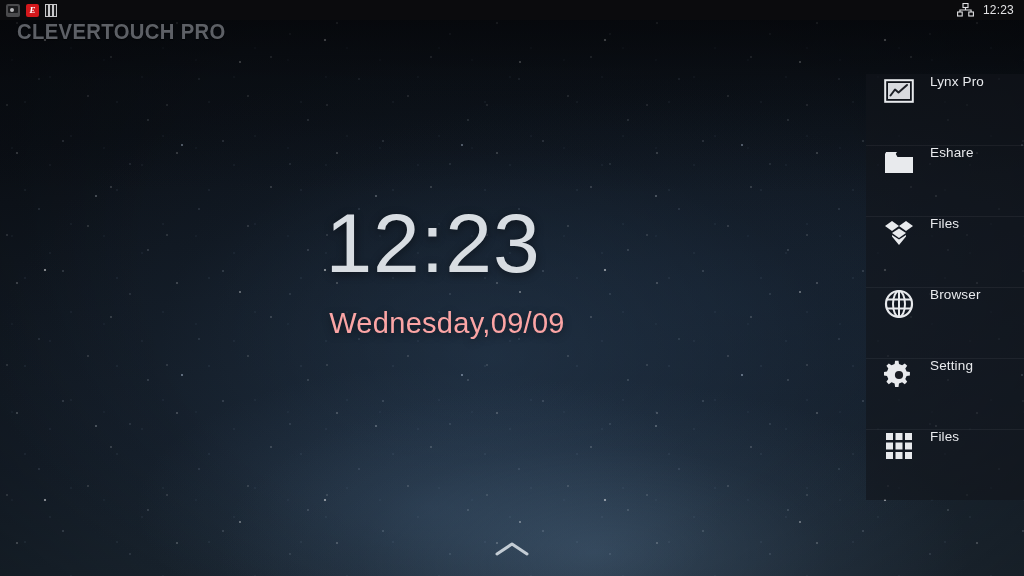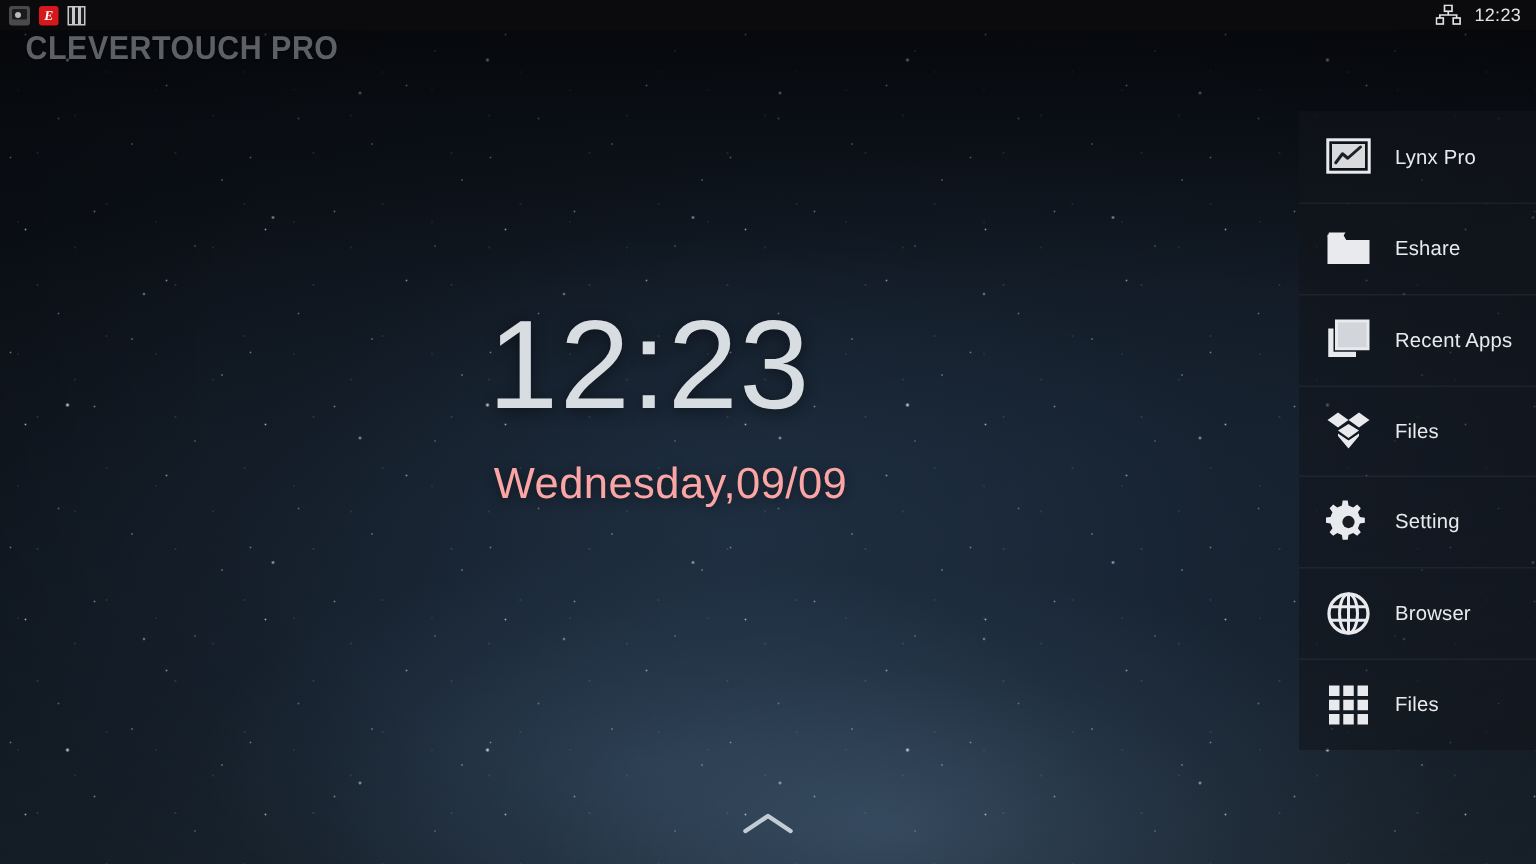--- a/index.html
+++ b/index.html
@@ -165,21 +165,21 @@
   
   .sidebar {
     position:absolute; right:0; top:74px;
     width:158px; height:426px;
     background:rgba(18,21,27,0.62);
     z-index:18;
     display:flex; flex-direction:column;
   }
   .menu-item {
     flex:1;
-    display:flex; align-items:center;
+    display:flex; 
     padding-left:16px;
     position:relative;
     cursor:pointer;
   }
   .menu-item + .menu-item::before {
     content:"";
     position:absolute; left:0; right:0; top:0; height:1px;
     background:rgba(255,255,255,0.055);
   }
   .mi-icon {
@@ -261,62 +261,53 @@
     <div class="menu-item">
       <span class="mi-icon">
         <svg width="30" height="26" viewBox="0 0 30 26">
           <path d="M1 6 H11 L13 3 H2 Z" fill="#e8eaed"></path>
           <path d="M1 4.5 H11.5 L13.5 8 H29 V24 H1 Z" fill="#e8eaed"></path>
         </svg>
       </span>
       <span class="mi-label">Eshare</span>
     </div>
 
-    <div class="menu-item">
-      <span class="mi-icon">
-        <svg width="30" height="28" viewBox="0 0 30 28">
-          <path d="M1.5 7 V26 H20 V22.5 H5 V7 Z" fill="#e8eaed"></path>
-          <rect x="7" y="2" width="21" height="18.5" fill="#d2d5da" stroke="#e8eaed" stroke-width="2"></rect>
-        </svg>
-      </span>
-      <span class="mi-label">Recent Apps</span>
-    </div>
 
 
     <div class="menu-item">
       <span class="mi-icon">
         <svg width="30" height="28" viewBox="0 0 30 28">
           <path d="M8 2 L15 7 L8 12 L1 7 Z" fill="#e8eaed"></path>
           <path d="M22 2 L29 7 L22 12 L15 7 Z" fill="#e8eaed"></path>
           <path d="M8 14 L15 9.6 L22 14 L15 19 Z" fill="#e8eaed"></path>
           <path d="M15 20.6 L22 16 L22 17.6 L15 26 L8 17.6 L8 16 Z" fill="#e8eaed"></path>
         </svg>
       </span>
       <span class="mi-label">Files</span>
     </div>
 
     <div class="menu-item">
       <span class="mi-icon">
         <svg width="30" height="30" viewBox="0 0 30 30">
-          <path d="M15 1.8 l3.1 1.3 2.7 -1.9 2.4 2.4 -1.9 2.7 1.3 3.1 3.3 0.5 v3.4 l-3.3 0.5 -1.3 3.1 1.9 2.7 -2.4 2.4 -2.7 -1.9 -3.1 1.3 -0.5 3.3 h-3.4 l-0.5 -3.3 -3.1 -1.3 -2.7 1.9 -2.4 -2.4 1.9 -2.7 -1.3 -3.1 -3.3 -0.5 v-3.4 l3.3 -0.5 1.3 -3.1 -1.9 -2.7 2.4 -2.4 2.7 1.9 3.1 -1.3 0.5 -3.3 h3.4 Z" transform="translate(0,2.2)" fill="#e8eaed"></path>
-          <circle cx="15" cy="15" r="4.1" fill="#1a1d23"></circle>
-        </svg>
-      </span>
-      <span class="mi-label">Setting</span>
-    </div>
-
-    <div class="menu-item">
-      <span class="mi-icon">
-        <svg width="30" height="30" viewBox="0 0 30 30">
           <circle cx="15" cy="15" r="13" fill="none" stroke="#e8eaed" stroke-width="2.2"></circle>
           <ellipse cx="15" cy="15" rx="6" ry="13" fill="none" stroke="#e8eaed" stroke-width="2"></ellipse>
           <path d="M2.4 10.5 H27.6 M2.4 19.5 H27.6 M15 2 V28" fill="none" stroke="#e8eaed" stroke-width="2"></path>
         </svg>
       </span>
       <span class="mi-label">Browser</span>
+    </div>
+
+    <div class="menu-item">
+      <span class="mi-icon">
+        <svg width="30" height="30" viewBox="0 0 30 30">
+          <path d="M15 1.8 l3.1 1.3 2.7 -1.9 2.4 2.4 -1.9 2.7 1.3 3.1 3.3 0.5 v3.4 l-3.3 0.5 -1.3 3.1 1.9 2.7 -2.4 2.4 -2.7 -1.9 -3.1 1.3 -0.5 3.3 h-3.4 l-0.5 -3.3 -3.1 -1.3 -2.7 1.9 -2.4 -2.4 1.9 -2.7 -1.3 -3.1 -3.3 -0.5 v-3.4 l3.3 -0.5 1.3 -3.1 -1.9 -2.7 2.4 -2.4 2.7 1.9 3.1 -1.3 0.5 -3.3 h3.4 Z" transform="translate(0,2.2)" fill="#e8eaed"></path>
+          <circle cx="15" cy="15" r="4.1" fill="#1a1d23"></circle>
+        </svg>
+      </span>
+      <span class="mi-label">Setting</span>
     </div>
 
     <div class="menu-item">
       <span class="mi-icon">
         <svg width="28" height="28" viewBox="0 0 28 28">
           <rect x="1" y="1" width="7" height="7" fill="#e8eaed"></rect>
           <rect x="10.5" y="1" width="7" height="7" fill="#e8eaed"></rect>
           <rect x="20" y="1" width="7" height="7" fill="#e8eaed"></rect>
           <rect x="1" y="10.5" width="7" height="7" fill="#e8eaed"></rect>
           <rect x="10.5" y="10.5" width="7" height="7" fill="#e8eaed"></rect>

